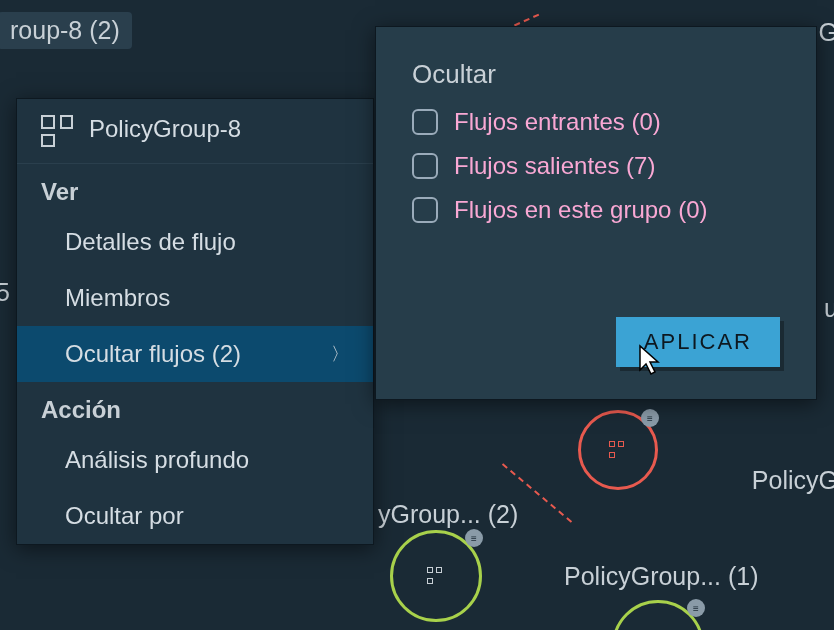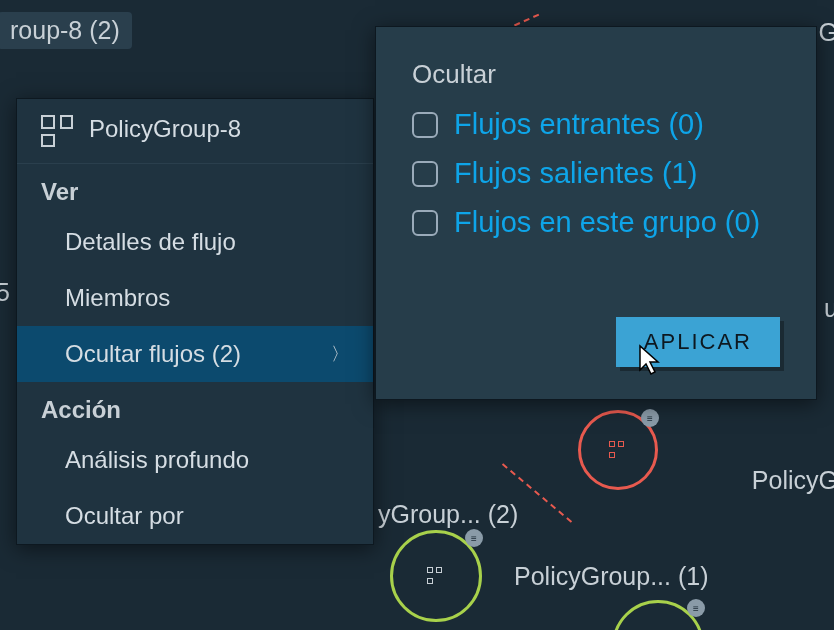--- a/index.html
+++ b/index.html
@@ -142,22 +142,22 @@
       cursor: pointer;
     }
     .checkbox {
       width: 26px;
       height: 26px;
       border: 2px solid #9aabba;
       border-radius: 6px;
       flex-shrink: 0;
     }
     .checkbox-label {
-      font-size: 29px;
-      color: #0ea5e9;
+      font-size: 24px;
+      color: #f9a8d4;
     }
     .apply-btn {
       margin-top: auto;
       align-self: flex-end;
       background: #3ba3d4;
       color: #0d1820;
       border: none;
       padding: 12px 28px;
       font-size: 22px;
       letter-spacing: 2px;
@@ -183,21 +183,21 @@
   </style>
 </head>
 <body>
 
 <div class="bg-label" style="top:12px; left:-2px; background:#2a3f4d; padding:4px 12px; border-radius:4px;">roup-8 (2)</div>
 <div class="bg-label" style="top:18px; right:-4px;">G</div>
 <div class="bg-label" style="top:278px; left:-4px;">5</div>
 <div class="bg-label" style="top:294px; right:-4px;">u</div>
 <div class="bg-label" style="top:466px; right:-4px;">PolicyG</div>
 <div class="bg-label" style="top:500px; left:378px;">yGroup... (2)</div>
-<div class="bg-label" style="top:562px; left:514px;">PolicyGroup... (1)</div>
+<div class="bg-label" style="top:562px; left:564px;">PolicyGroup... (1)</div>
 
 <div class="bg-line" style="top:38px; left:424px; width:120px; border-color:#e85a4f; transform:rotate(-24deg);"></div>
 <div class="bg-line" style="top:492px; left:492px; width:90px; border-color:#e85a4f; transform:rotate(40deg);"></div>
 
 <div class="bg-node" style="top:34px; left:494px; width:22px; height:22px; border-color:transparent;">
   <div class="node-badge" style="position:static;">≡</div>
 </div>
 
 <div class="bg-node red" style="top:410px; left:578px; width:80px; height:80px;">
   <div class="node-icon-small">
@@ -257,21 +257,21 @@
 
 <div class="submenu">
   <div class="submenu-title">Ocultar</div>
 
   <div class="checkbox-row">
     <div class="checkbox"></div>
     <div class="checkbox-label">Flujos entrantes (0)</div>
   </div>
   <div class="checkbox-row">
     <div class="checkbox"></div>
-    <div class="checkbox-label">Flujos salientes (1)</div>
+    <div class="checkbox-label">Flujos salientes (7)</div>
   </div>
   <div class="checkbox-row">
     <div class="checkbox"></div>
     <div class="checkbox-label">Flujos en este grupo (0)</div>
   </div>
 
   <button class="apply-btn">APLICAR</button>
 </div>
 
 <svg class="cursor" width="26" height="32" viewBox="0 0 26 32">

